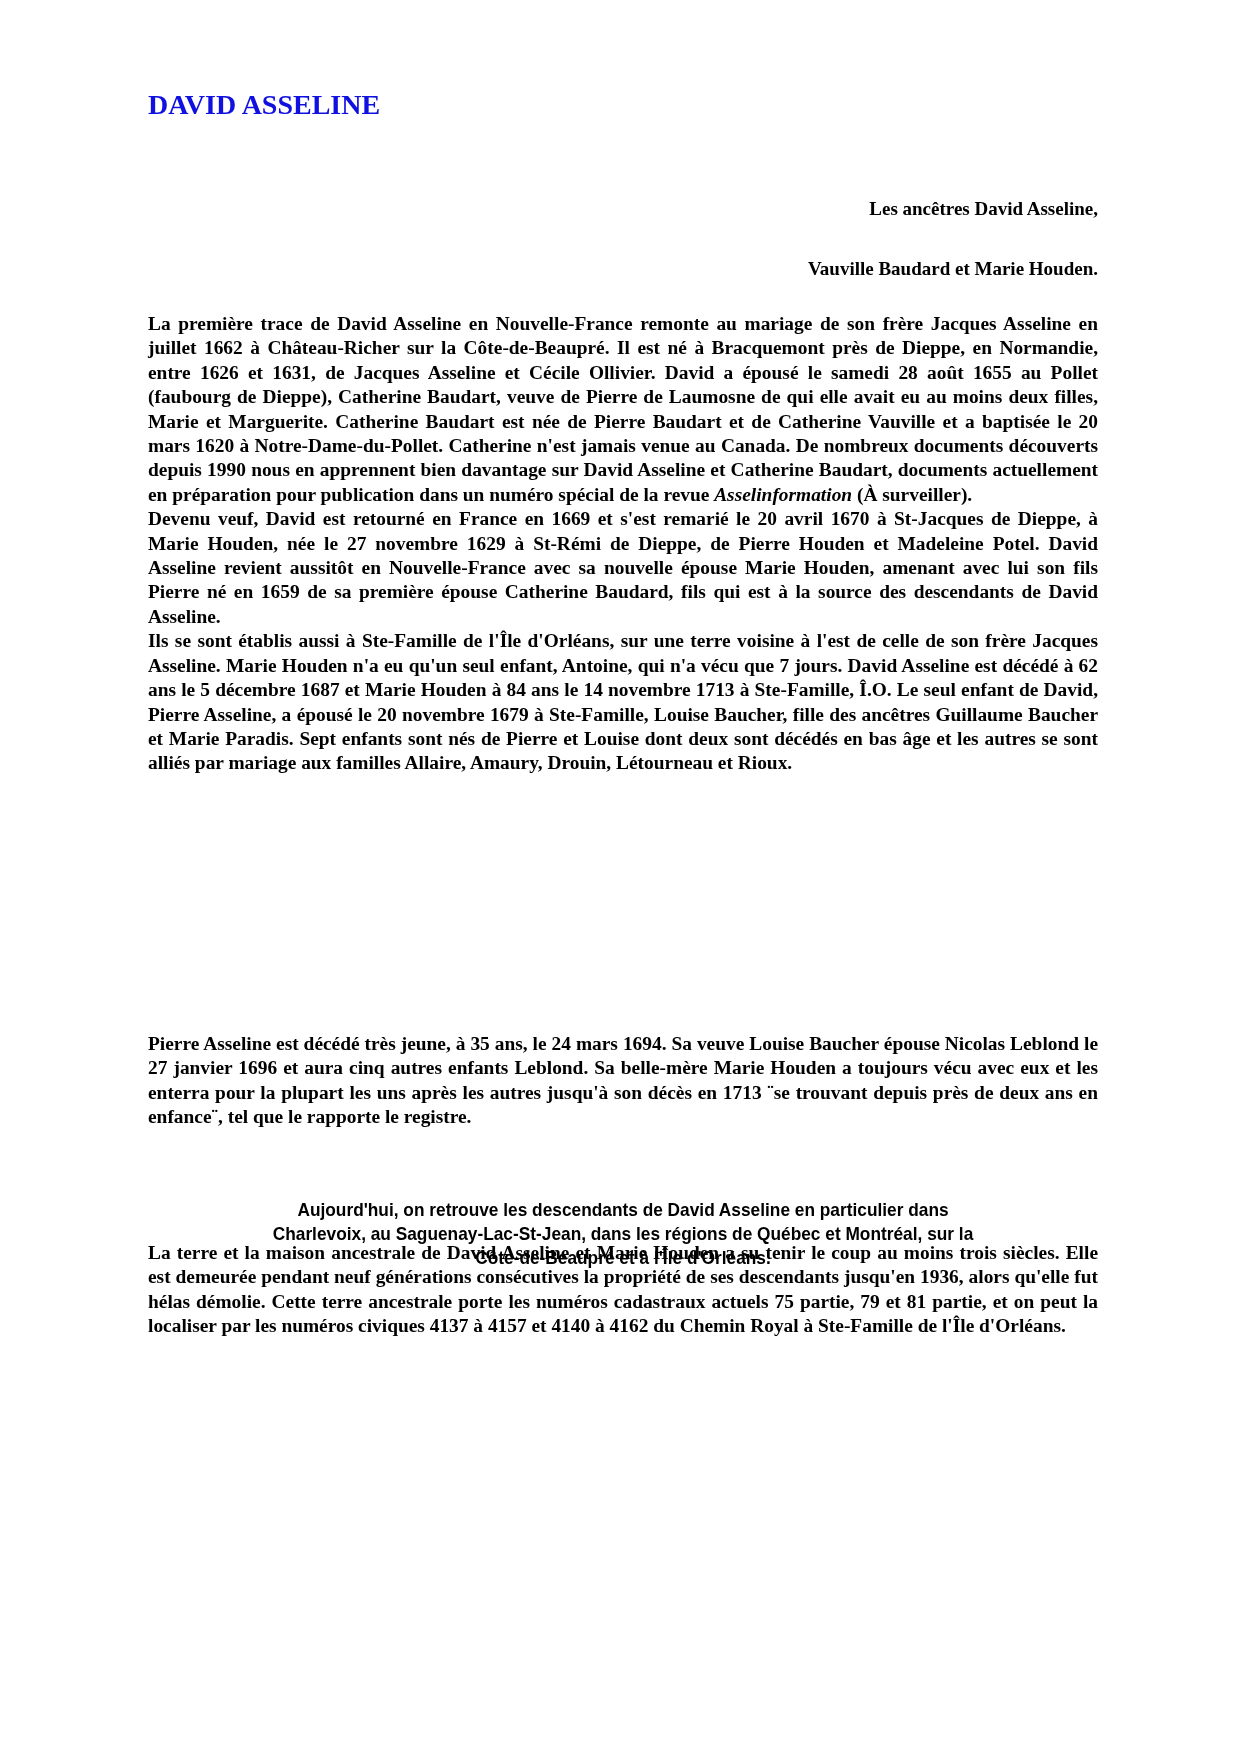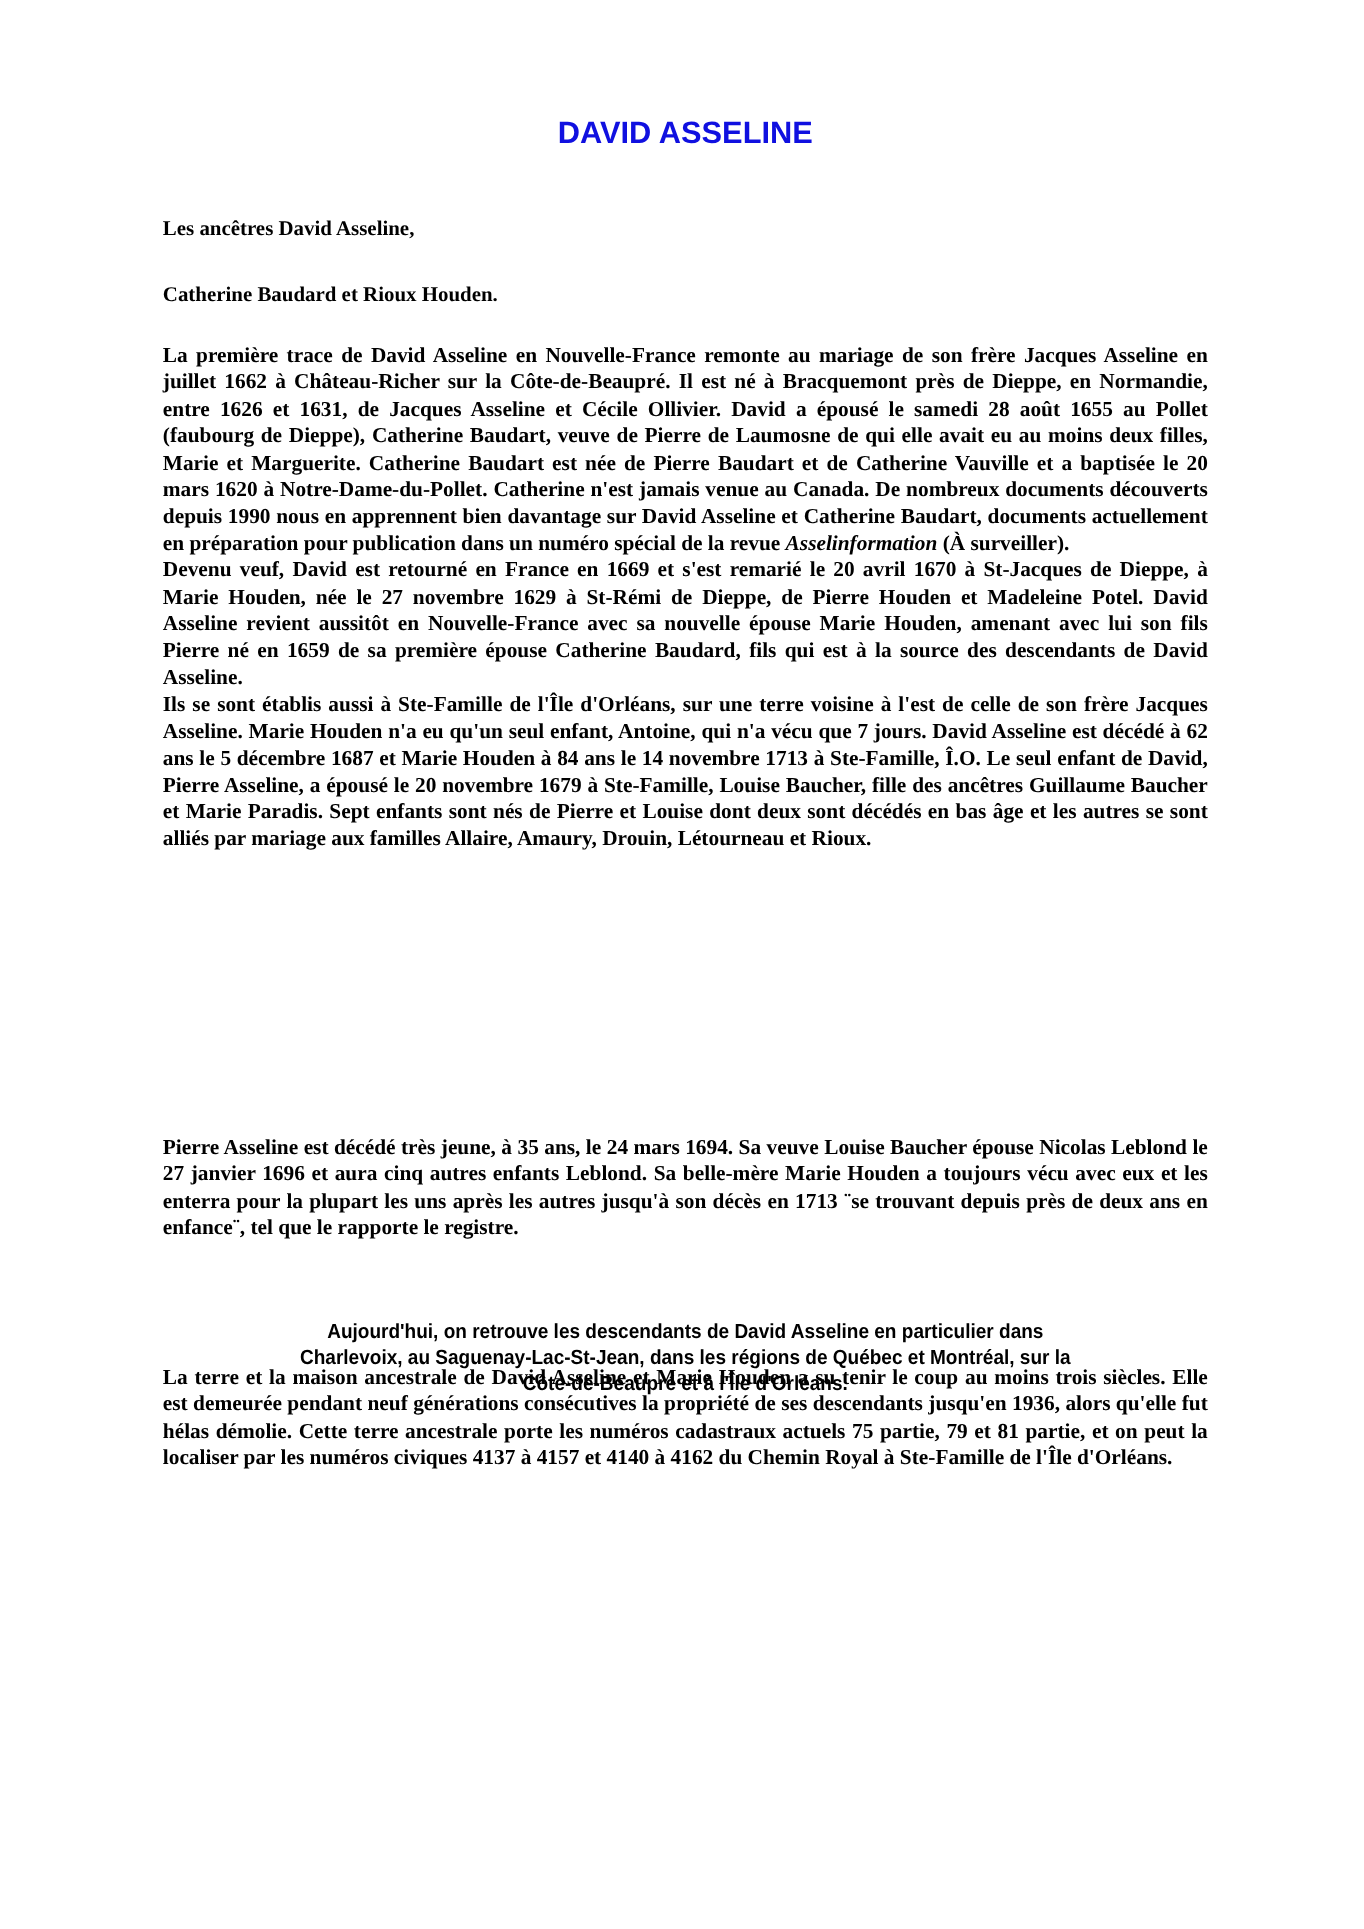--- a/index.html
+++ b/index.html
@@ -16,35 +16,34 @@
     }
     .page {
       position: absolute;
       left: 148px;
       top: 0;
       width: 950px;
     }
     .title {
       position: absolute;
       left: 0;
-      top: 104px;
+      top: 88px;
       width: 950px;
-      text-align: center;
-      font-family: Liberation Sans, sans-serif;
+      font-family: Liberation Serif, serif;
       font-weight: bold;
       font-size: 28px;
       line-height: 34px;
       color: #1010e0;
       margin: 0;
     }
     .subtitle {
       position: absolute;
       left: 0;
       width: 950px;
-      text-align: left;
+      text-align: right;
       font-family: "Liberation Serif", serif;
       font-weight: bold;
       font-size: 19px;
       line-height: 24px;
       margin: 0;
     }
     .subtitle.s1 { top: 197px; }
     .subtitle.s2 { top: 257px; }
     .body-block {
       position: absolute;
@@ -81,21 +80,21 @@
     em { font-style: italic; }
   </style>
 </head>
 <body>
 
 <div class="page">
 
   <h1 class="title">DAVID ASSELINE</h1>
 
   <h2 class="subtitle s1">Les ancêtres David Asseline,</h2>
-  <h2 class="subtitle s2">Catherine Baudard et Rioux Houden.</h2>
+  <h2 class="subtitle s2">Vauville Baudard et Marie Houden.</h2>
 
   <div class="body-block b1">
     <p><span>La première trace de David Asseline en Nouvelle-France remonte au mariage de son frère Jacques Asseline en  juillet 1662 à Château-Richer sur la Côte-de-Beaupré. Il est né à Bracquemont près de Dieppe, en Normandie, entre 1626 et 1631, de Jacques Asseline et Cécile Ollivier. David a épousé le samedi 28 août 1655 au Pollet (faubourg de Dieppe), Catherine Baudart, veuve de Pierre de Laumosne de qui elle avait eu au moins deux filles, Marie et Marguerite. Catherine Baudart est née de Pierre Baudart et de Catherine Vauville et a baptisée le 20 mars 1620 à Notre-Dame-du-Pollet. Catherine n'est jamais venue au Canada. De nombreux documents découverts depuis 1990 nous en apprennent bien davantage sur David Asseline et Catherine Baudart, documents actuellement en préparation pour publication dans un numéro spécial de la revue </span><em>Asselinformation</em><span> (À surveiller).</span></p>
     <p>Devenu veuf, David est retourné en France en 1669 et s'est remarié le 20 avril 1670 à St-Jacques de Dieppe, à Marie Houden, née le 27 novembre 1629 à St-Rémi de Dieppe, de Pierre Houden et Madeleine Potel. David Asseline revient aussitôt en Nouvelle-France avec sa nouvelle épouse Marie Houden, amenant avec lui son fils Pierre né en 1659 de sa première épouse Catherine Baudard, fils qui est à la source des descendants de David Asseline.</p>
     <p>Ils se sont établis aussi à Ste-Famille de l'Île d'Orléans, sur une terre voisine à l'est de celle de son frère Jacques Asseline. Marie Houden n'a eu qu'un seul enfant, Antoine, qui n'a vécu que 7 jours. David Asseline est décédé à 62 ans le 5 décembre 1687 et Marie Houden à 84 ans le 14 novembre 1713 à Ste-Famille, Î.O. Le seul enfant de David, Pierre Asseline, a épousé le 20 novembre 1679 à Ste-Famille, Louise Baucher, fille des ancêtres Guillaume Baucher et Marie Paradis. Sept enfants sont nés de Pierre et Louise dont deux sont décédés en bas âge et les autres se sont alliés par mariage aux familles Allaire, Amaury, Drouin, Létourneau et Rioux.</p>
   </div>
 
   <div class="body-block b2">
     <p>Pierre Asseline est décédé très jeune, à 35 ans, le 24 mars 1694. Sa veuve Louise Baucher épouse Nicolas Leblond le 27 janvier 1696 et aura cinq autres enfants Leblond. Sa belle-mère Marie Houden a toujours vécu avec eux et les enterra pour la plupart les uns après les autres jusqu'à son décès en 1713 ¨se trouvant depuis près de deux ans en enfance¨, tel que le rapporte le registre.</p>
   </div>

